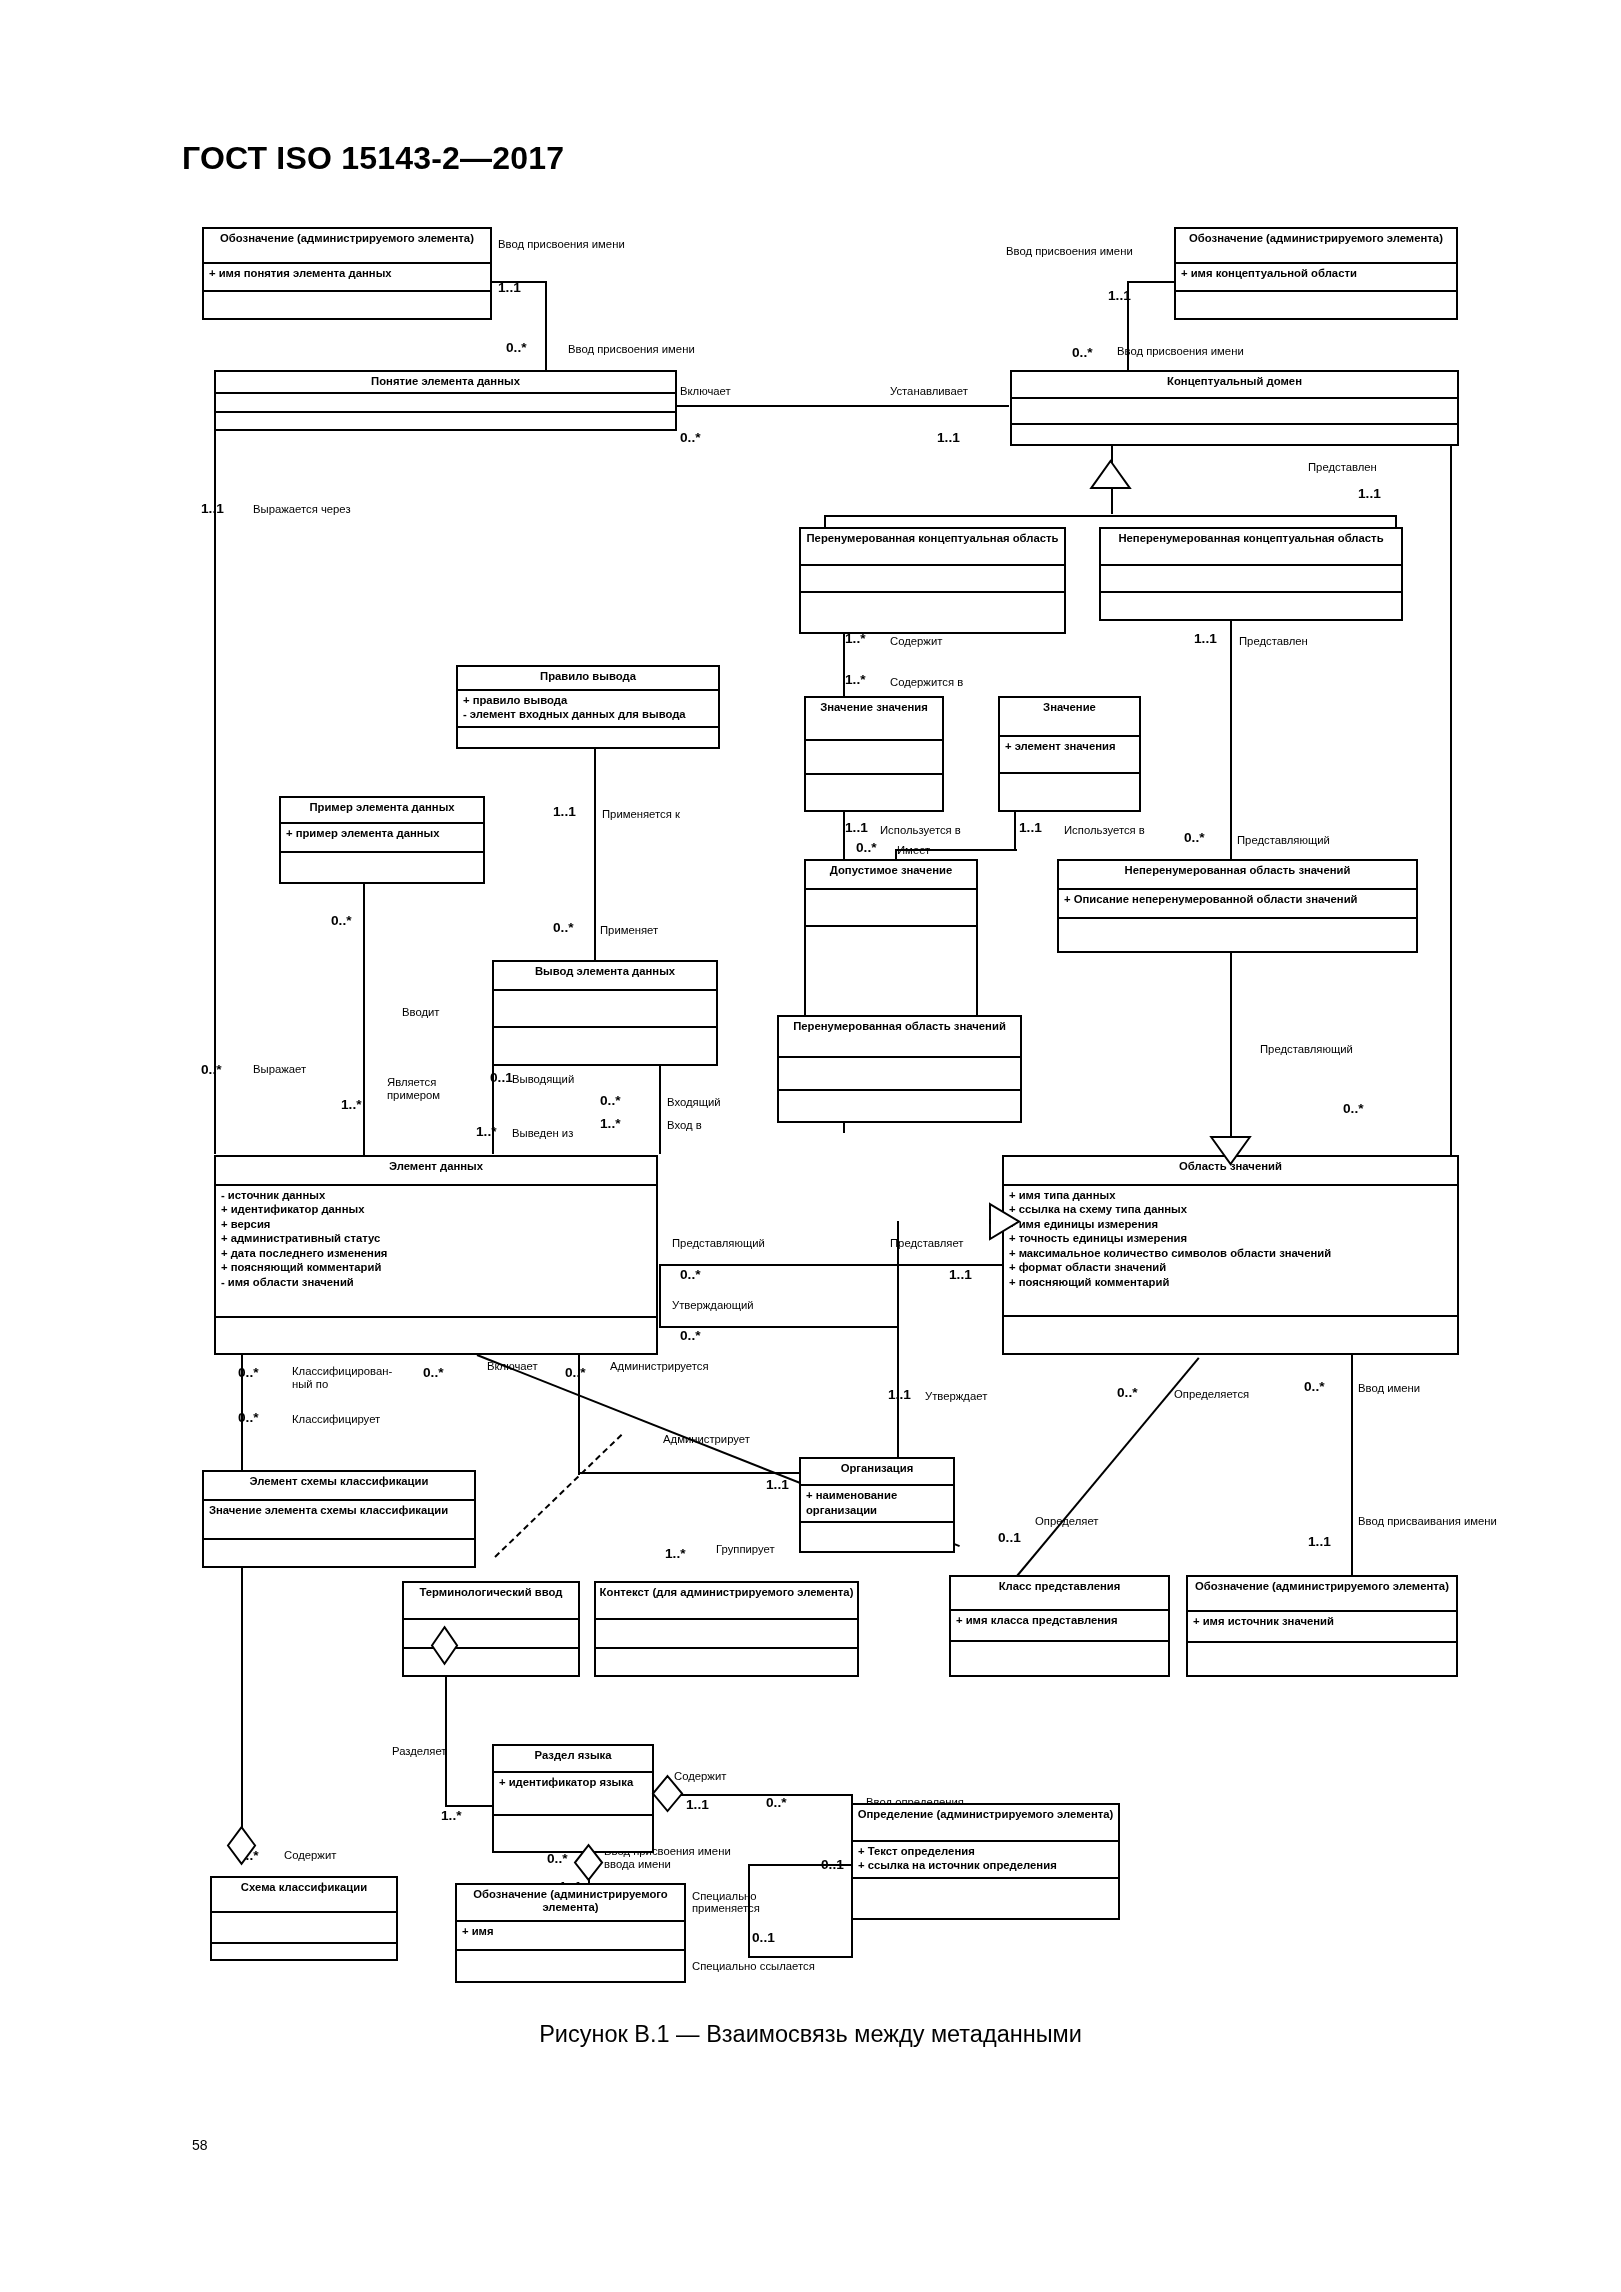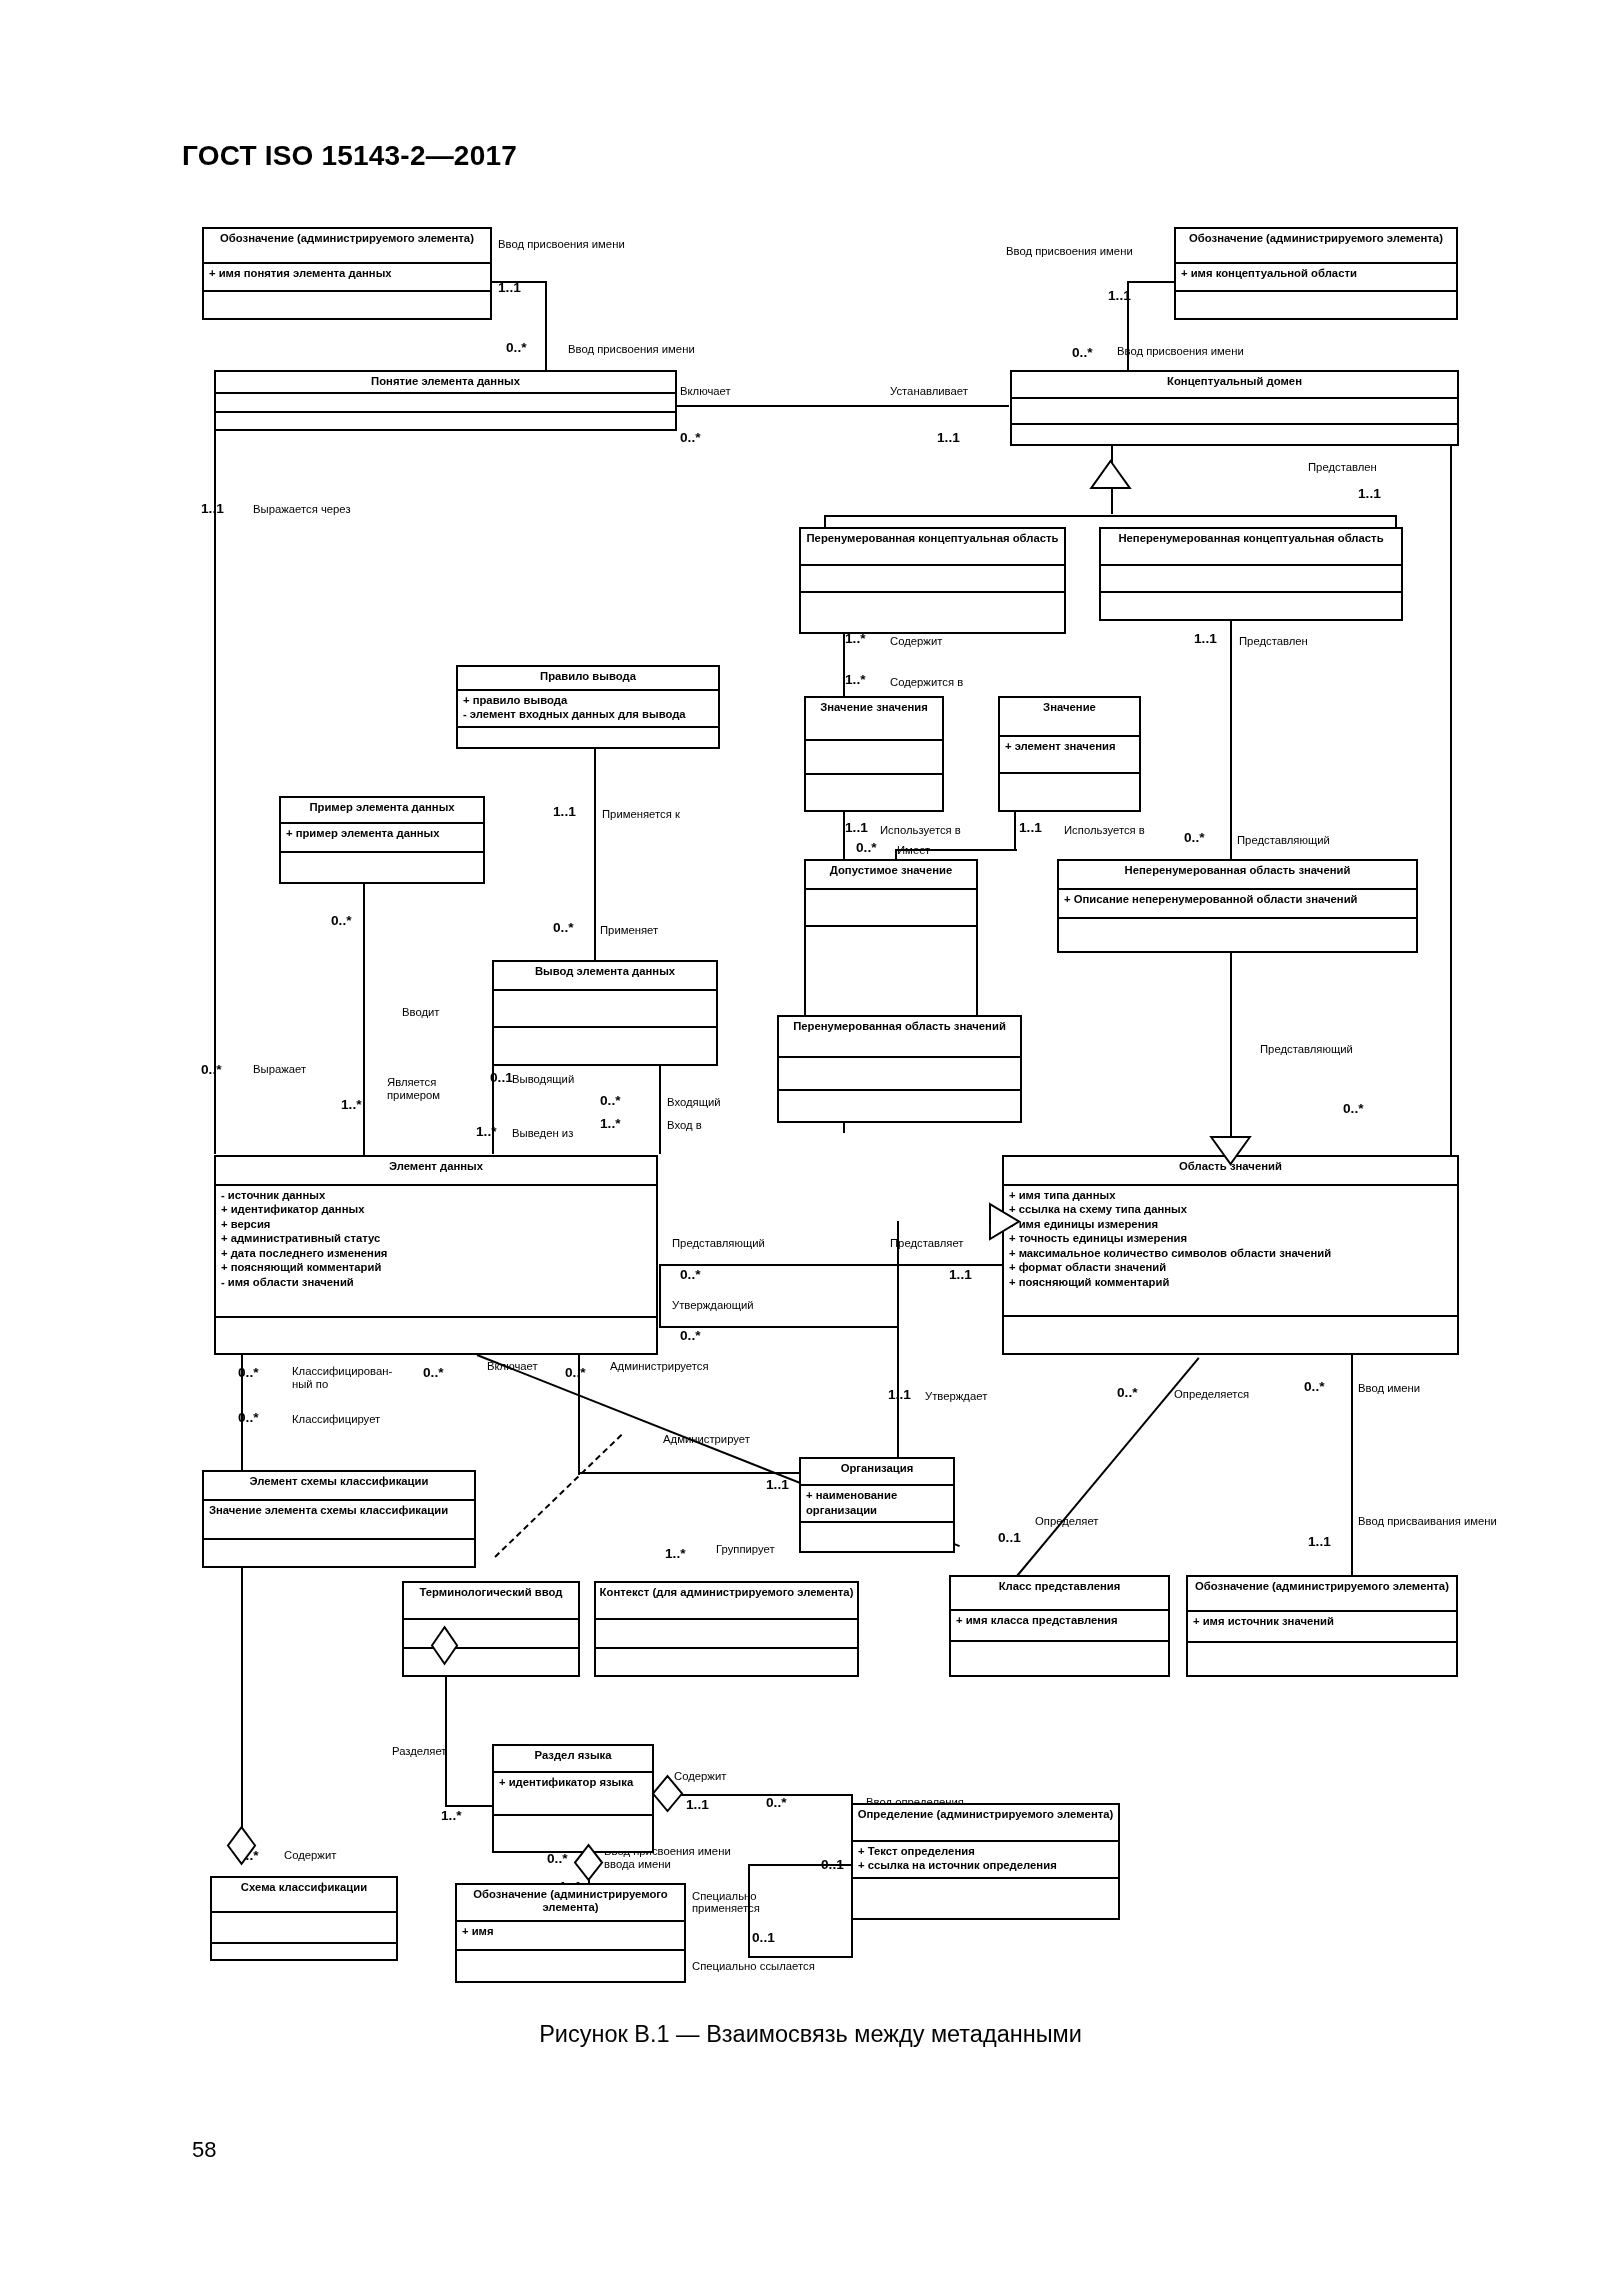--- a/index.html
+++ b/index.html
@@ -17,38 +17,38 @@
     width: 1621px;
     height: 2293px;
     background: #fff;
     overflow: hidden;
   }
   
   .doc-header {
     position: absolute;
     left: 182px;
     top: 140px;
-    font-size: 28px;
+    font-size: 32px;
     font-weight: bold;
     letter-spacing: 0.2px;
     white-space: nowrap;
   }
   .figure-caption {
     position: absolute;
     left: 0;
     top: 2021px;
     width: 1621px;
     text-align: center;
     font-size: 23.5px;
   }
   .page-number {
     position: absolute;
     left: 192px;
     top: 2137px;
-    font-size: 22px;
+    font-size: 14px;
   }
 
   
   .uml-class {
     position: absolute;
     border: 2px solid #000;
     background: #fff;
     box-sizing: border-box;
     z-index: 5;
   }

